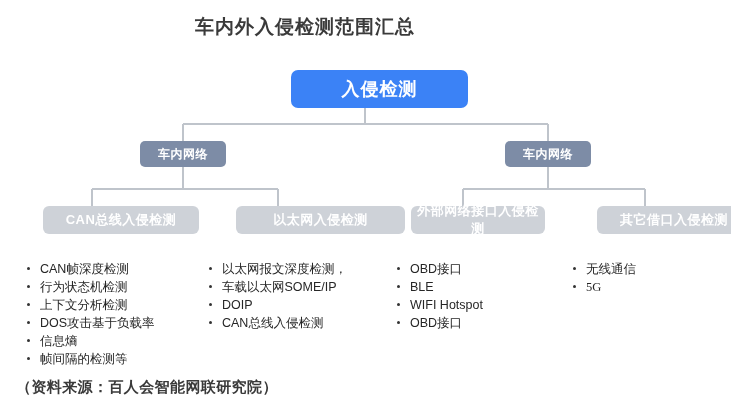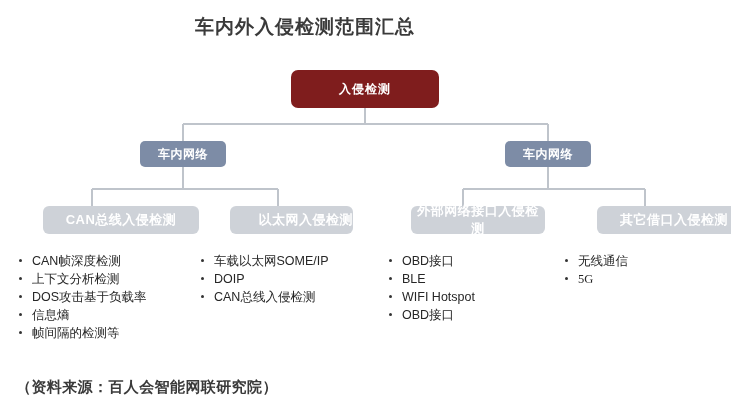--- a/index.html
+++ b/index.html
@@ -50,25 +50,25 @@
     display: flex;
     align-items: center;
     justify-content: center;
     color: #ffffff;
     text-align: center;
     box-sizing: border-box;
   }
   .node-root {
     left: 291px;
     top: 70px;
-    width: 148px;
+    width: 177px;
     height: 38px;
-    background: #7f1d1d;
+    background: #3b82f6;
     border-radius: 7px;
-    font-size: 12px;
+    font-size: 18px;
     font-weight: bold;
     letter-spacing: 1px;
   }
   .node-l2 {
     top: 141px;
     width: 86px;
     height: 26px;
     background: #7d8ca6;
     border-radius: 5px;
     font-size: 12px;
@@ -84,29 +84,29 @@
     height: 28px;
     background: #ced2d8;
     border-radius: 6px;
     font-size: 13px;
     font-weight: bold;
     letter-spacing: 0.5px;
     color: #ffffff;
     margin-left: 29px;
   }
   .node-l3.c1 { left: 14px;  width: 156px; }
-  .node-l3.c2 { left: 201px; width: 123px; justify-content: flex-end; }
+  .node-l3.c2 { left: 207px; width: 169px; }
   .node-l3.c3 { left: 382px; width: 134px; }
   .node-l3.c4 { left: 568px; width: 154px; }
 
   
   .bullets {
     position: absolute;
     top: 252px;
-    margin: 0;
+    margin: 8px;
     padding: 0;
     list-style: none;
     font-size: 12.5px;
     line-height: 18px;
     color: #262626;
   }
   .bullets li {
     position: relative;
     padding-left: 16px;
     white-space: nowrap;
@@ -187,27 +187,29 @@
   </div>
   <div class="node node-l3 c3">
     <span>外部网络接口入侵检测</span>
   </div>
   <div class="node node-l3 c4">
     <span>其它借口入侵检测</span>
   </div>
 
   <ul class="bullets b1">
     <li>CAN帧深度检测</li>
+    <li>行为状态机检测</li>
     <li>上下文分析检测</li>
     <li>DOS攻击基于负载率</li>
     <li>信息熵</li>
     <li>帧间隔的检测等</li>
   </ul>
 
   <ul class="bullets b2">
+    <li>以太网报文深度检测，</li>
     <li>车载以太网SOME/IP</li>
     <li>DOIP</li>
     <li>CAN总线入侵检测</li>
   </ul>
 
   <ul class="bullets b3">
     <li>OBD接口</li>
     <li>BLE</li>
     <li>WIFI Hotspot</li>
     <li>OBD接口</li>

